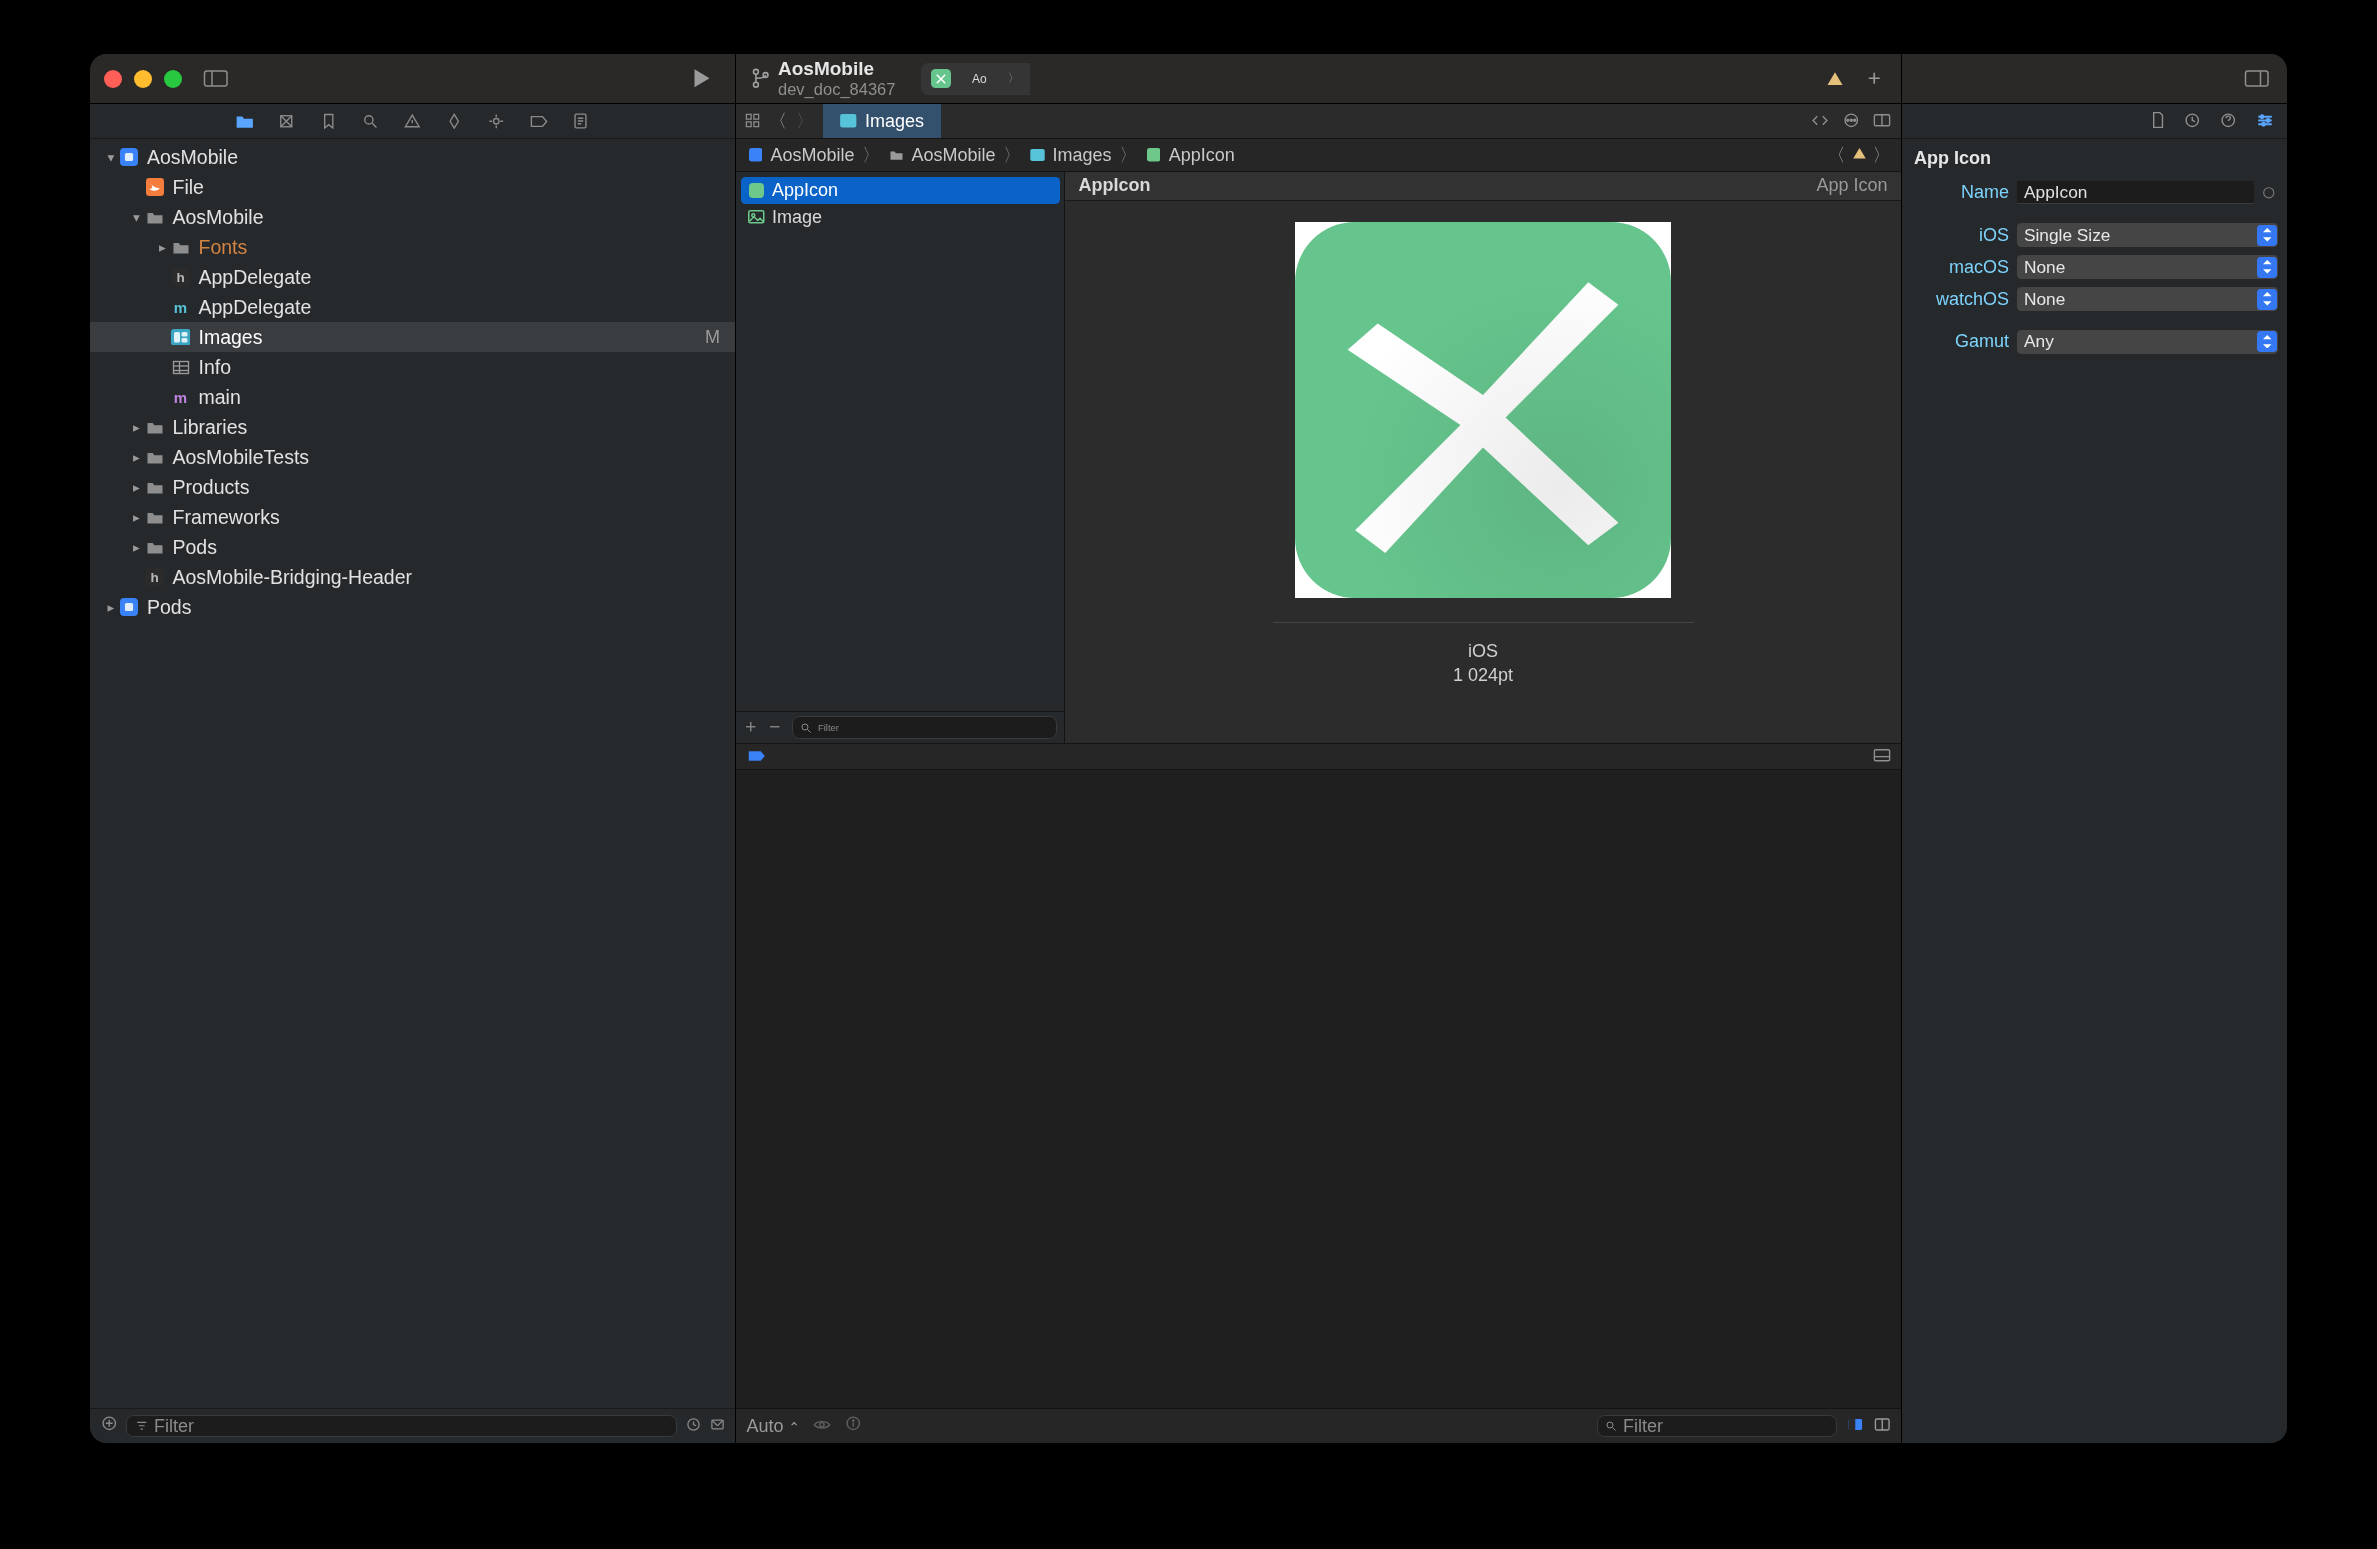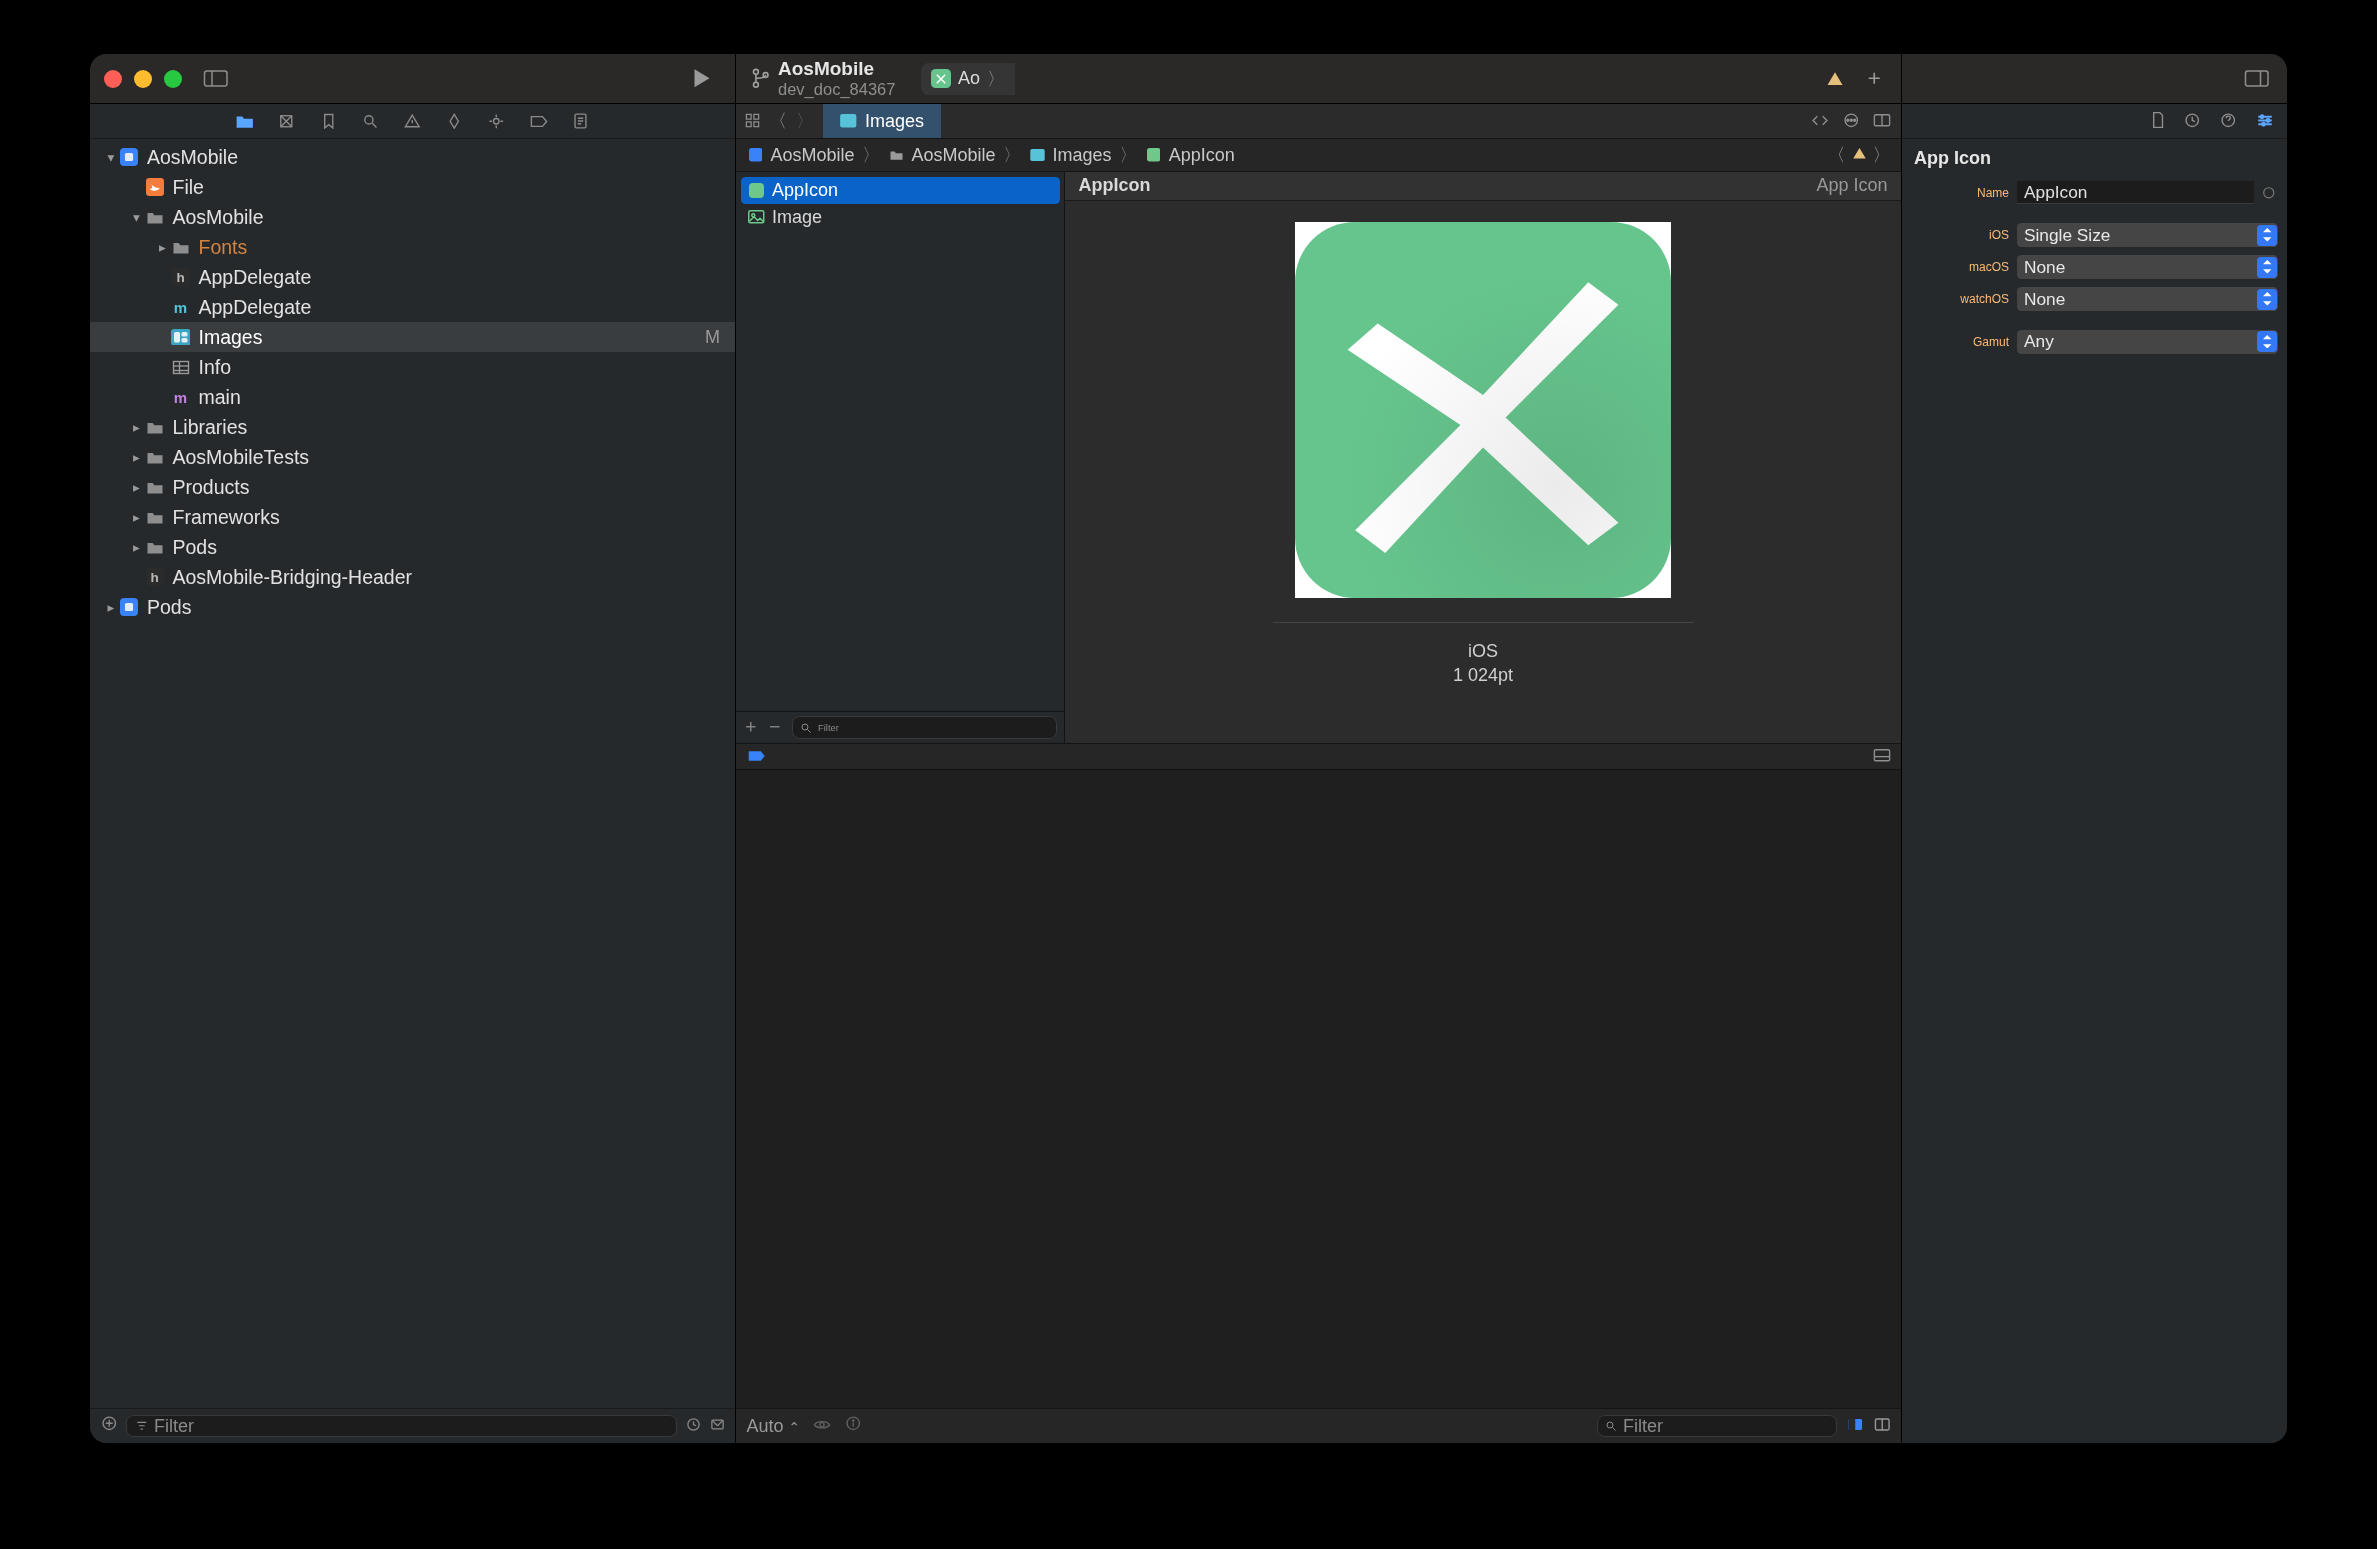--- a/index.html
+++ b/index.html
@@ -94,23 +94,23 @@
   .proj-texts { display: flex; flex-direction: column; line-height: 1.15; }
   .proj-title { font-size: 19px; font-weight: 600; color: #e6e6e6; }
   .proj-sub   { font-size: 16.5px; color: #8f8f8f; }
 
   .scheme-pill {
     margin-left: 13.5px;
     display: flex; align-items: center; gap: 0;
     height: 32px;
   }
   .pill-seg {
-    display: flex; align-items: center; gap: 7px;
+    display: flex; align-items: center; gap: 21px;
     background: #353535; height: 100%;
-    padding: 0 10.5px; font-size: 18px; color: #dcdcdc;
+    padding: 0 10.5px; font-size: 12px; color: #dcdcdc;
   }
   .pill-seg.first { border-top-left-radius: 7.5px; border-bottom-left-radius: 7.5px; }
   .pill-seg.mid { border-left: 0.8px solid #2a2a2a;}
   .pill-seg.last { border-top-right-radius: 7.5px; border-bottom-right-radius: 7.5px; flex:1; min-width:0;}
   .scheme-wrap { flex:1; display:flex; min-width:0; }
   .mini-icon { width: 18px; height: 18px; display: inline-flex; align-items:center; justify-content:center;}
   .app-badge {
     width: 19.5px; height: 19.5px; background: var(--green-icon);
     border-radius: 4.5px; display:flex; align-items:center; justify-content:center;
     color:white; font-weight:bold;
@@ -303,21 +303,21 @@
   .insp-toolbar .it.active { color:#5aa5ff;}
   .insp-section-title {
     font-size:18px; font-weight:600; color:#e6e6e6;
     padding:9px 12px 7.5px;
   }
   .form { padding:0 9px;}
   .frow {
     display:flex; align-items:center; height:32px; gap:7.5px;
   }
   .frow .flabel {
-    width:98px; text-align:right; color:#fdba74; font-size:12px;
+    width:98px; text-align:right; color:#7dd3fc; font-size:18px;
   }
   .frow .fval {
     flex:1; display:flex; align-items:center;
   }
   .txt-field {
     flex:1; background:#1c1c1c; height:22.5px;
     display:flex; align-items:center; padding:0 7.5px; font-size:17.3px; color:#e0e0e0;
     border-bottom:0.8px solid #3a3a3a;
   }
   .dd {

